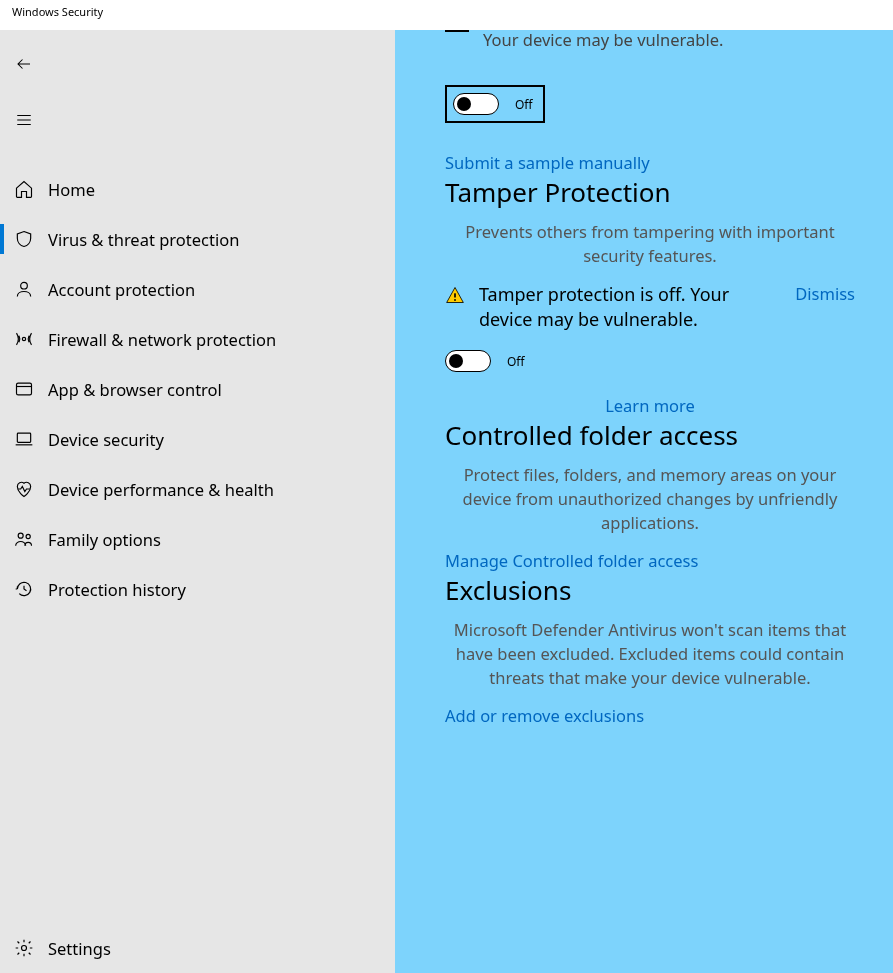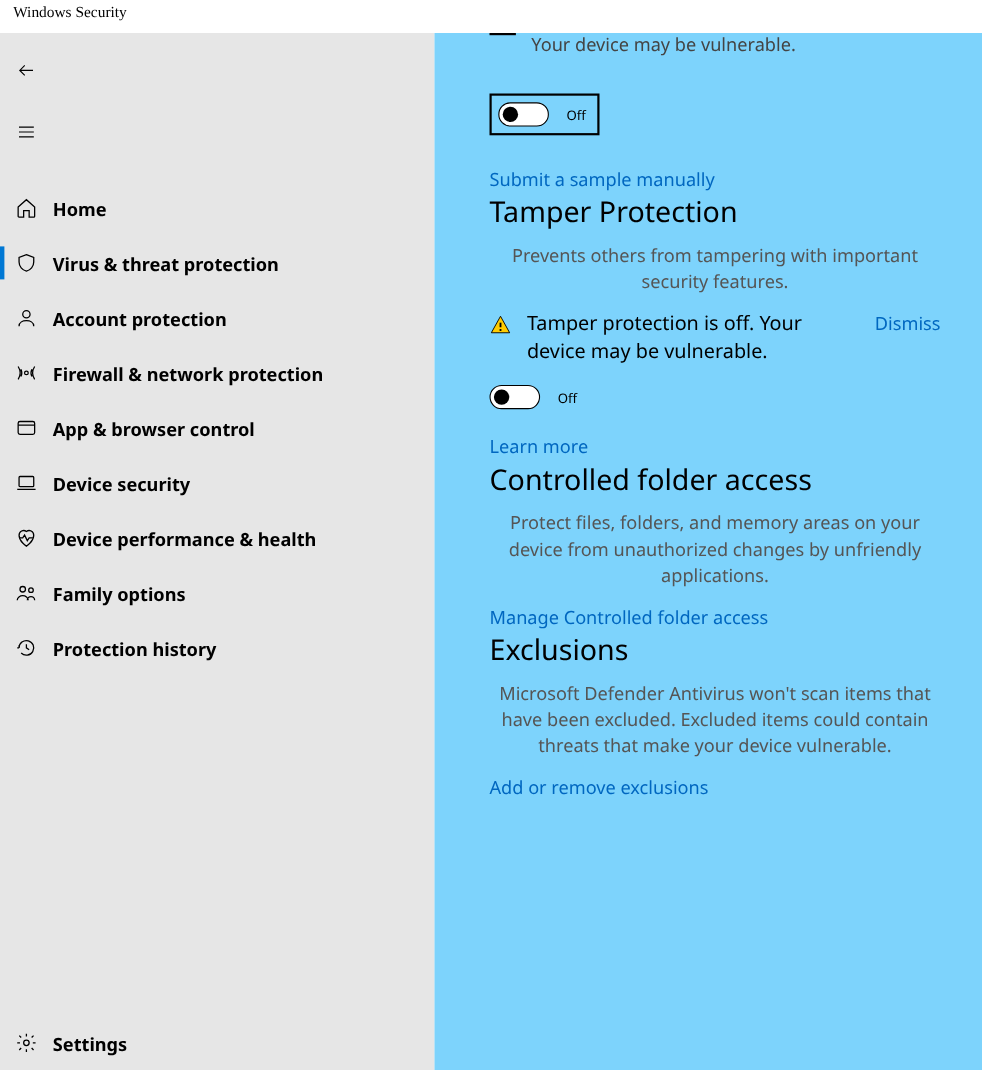--- a/index.html
+++ b/index.html
@@ -10,24 +10,23 @@
     width: 893px;
     height: 973px;
     overflow: hidden;
     background: #fff;
     display: flex;
     flex-direction: column;
   }
   .titlebar {
     height: 30px;
     padding: 4px 12px 0 12px;
-    font-size: 14px;
+    font-size: 11px;
     color: #000;
     background: #fff;
-    font-family: Liberation Serif, serif;
   }
   .app {
     flex: 1;
     display: flex;
     overflow: hidden;
   }
   .sidebar {
     width: 395px;
     background: #e6e6e6;
     display: flex;
@@ -54,21 +53,21 @@
     position: absolute;
     left: 0; top: 10px; bottom: 10px;
     width: 4px;
     background: #0078d4;
   }
   .nav-icon {
     width: 48px;
     display: flex; align-items: center; justify-content: center;
   }
   .nav-icon svg { width: 20px; height: 20px; }
-  .nav-label { font-size: 16.5px; color: #000; font-weight: bold; }
+  .nav-label { font-size: 16.5px; color: #000; }
   .sidebar-bottom {
     margin-top: auto;
   }
   .main {
     flex: 1;
     background: #7dd3fc;
     padding: 0 20px 20px 50px;
     overflow: hidden;
     position: relative;
   }
@@ -139,21 +138,21 @@
   }
   .warn-row {
     display: flex;
     align-items: flex-start;
     gap: 14px;
     margin: 6px 0 2px 0;
   }
   .warn-icon { flex: 0 0 20px; margin-top: 3px; }
   .warn-text { font-size: 18px; color: #000; line-height: 1.4; flex: 1; }
   .dismiss { color: #0067c0; font-size: 16.5px; cursor: pointer; margin-left: 16px; white-space: nowrap; }
-  .mt-link { margin-top: 22px; }
+  .mt-link { margin-top: 22px; text-align: center; }
   .stroke { fill:none; stroke:#000; stroke-width:1.4; }
 </style>
 </head>
 <body>
 
 <div class="titlebar">Windows Security</div>
 
 <div class="app">
   <div class="sidebar">
     <div class="sb-top">

